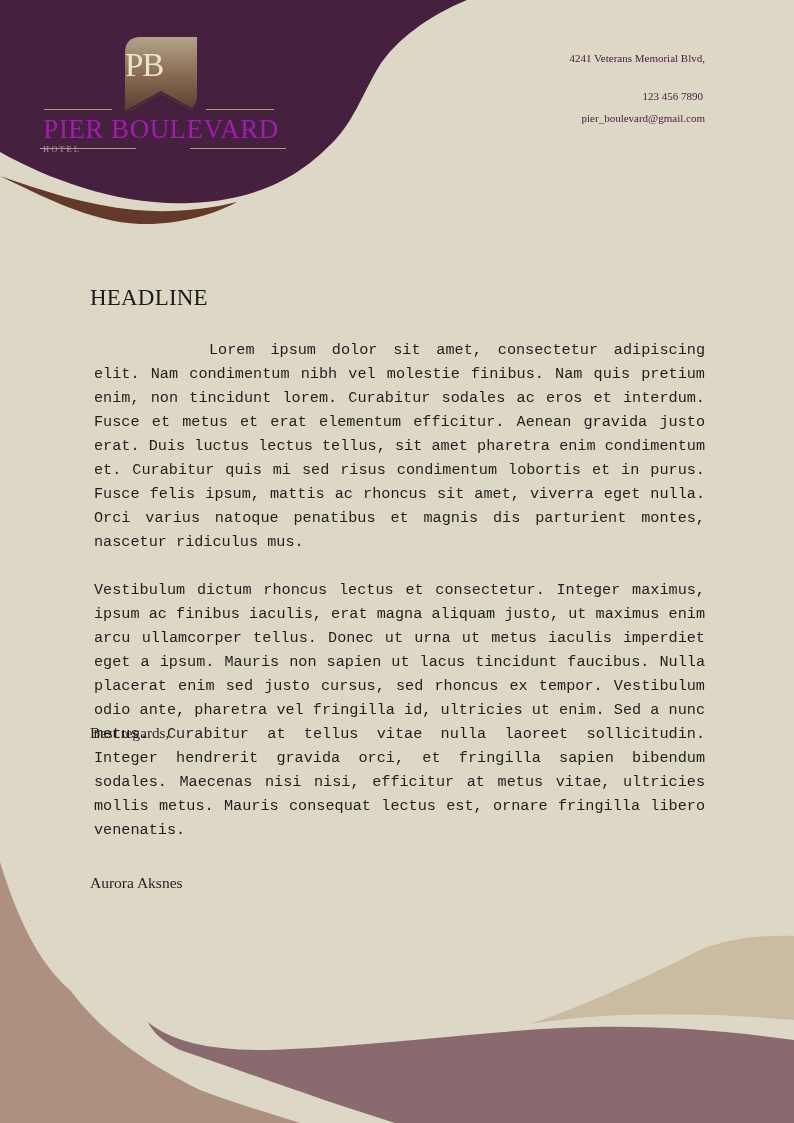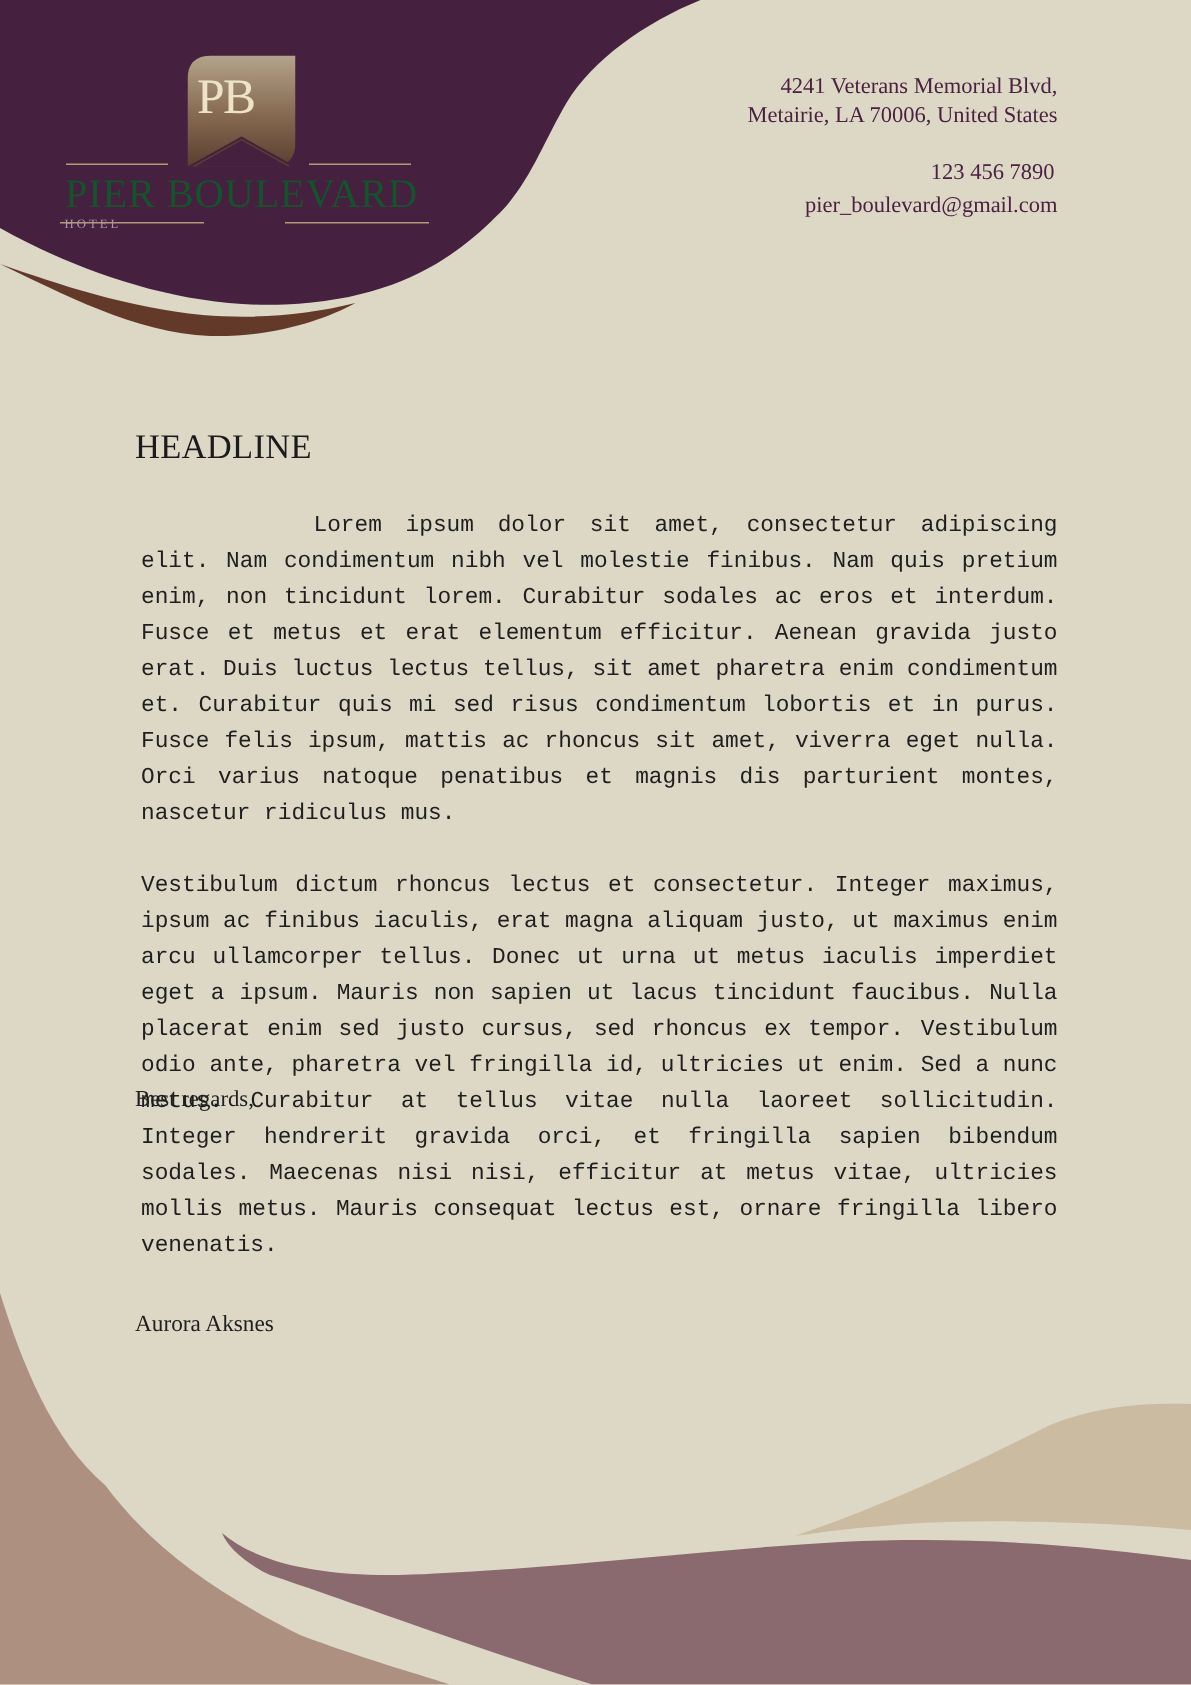--- a/index.html
+++ b/index.html
@@ -1,24 +1,24 @@
 <!DOCTYPE html>
 <html><head>
 <meta charset="utf-8">
 <style>
   html, body { margin: 0; padding: 0; }
   body { width: 794px; height: 1123px; background: #ddd7c5; position: relative; overflow: hidden; font-family: "Liberation Serif", "DejaVu Serif", serif; }
   .bg-svg { position: absolute; left: 0; top: 0; width: 794px; height: 1123px; }
   .logo { position: absolute; left: 36px; top: 34px; width: 250px; height: 130px; }
   .logo-mark { position: absolute; left: 89px; top: 3px; width: 72px; height: 74px; }
-  .logo-initials { position: absolute; left: 89px; top: 13px; width: 51px; text-align: center; font-size: 33px; color: #ede3c8; letter-spacing: -1px; font-family: "Liberation Serif", serif; }
-  .logo-name { position: absolute; left: 0; top: 80px; width: 250px; text-align: center; font-size: 27px; color: #14532d; letter-spacing: 0.5px; font-family: "Liberation Serif", serif; white-space: nowrap; }
+  .logo-initials { position: absolute; left: 89px; top: 13px; width: 51px; font-size: 33px; color: #ede3c8; letter-spacing: -1px; font-family: "Liberation Serif", serif; }
+  .logo-name { position: absolute; left: 0; top: 80px; width: 250px; text-align: center; font-size: 27px; color: #a21caf; letter-spacing: 0.5px; font-family: "Liberation Serif", serif; white-space: nowrap; }
   .logo-sub { position: absolute; left: 7px; top: 110px; width: 250px; font-size: 8.5px; color: #a898a8; letter-spacing: 2px; font-family: "Liberation Serif", serif; }
   .logo-line { position: absolute; height: 1px; background: #b49a70; }
-  .contact { position: absolute; right: 89px; top: 49px; text-align: right; color: #4a2140; font-size: 15px; line-height: 19px; }
+  .contact { position: absolute; right: 89px; top: 49px; text-align: right; color: #4a2140; font-size: 11px; line-height: 19px; }
   .contact div { white-space: nowrap; }
   .headline { position: absolute; left: 90px; top: 285px; font-size: 23px; color: #1b1b1b; letter-spacing: 0.2px; }
   .body { position: absolute; left: 90px; top: 338px; width: 615px; color: #1f1f1f; font-size: 15.2px; line-height: 24px; text-align: justify; }
   .body p { margin: 0 0 24px 4px; font-family: Liberation Mono, monospace; }
   .body p.indent { text-indent: 115px; }
   .closing { position: absolute; left: 90px; top: 724px; font-size: 15.2px; color: #1f1f1f; }
   .signature { position: absolute; left: 90px; top: 874px; font-size: 15.5px; color: #1f1f1f; }
 </style>
 </head>
 <body>
@@ -53,21 +53,20 @@
   <div class="logo-line" style="left:8px; top:75px; width:68px;"></div>
   <div class="logo-line" style="left:170px; top:75px; width:68px;"></div>
   <div class="logo-name">PIER BOULEVARD</div>
   <div class="logo-line" style="left:4px; top:114px; width:96px;"></div>
   <div class="logo-line" style="left:154px; top:114px; width:96px;"></div>
   <div class="logo-sub">HOTEL</div>
 </div>
 
 <div class="contact">
   <div>4241 Veterans Memorial Blvd,</div>
-  <div>Metairie, LA 70006, United States</div>
   <div style="margin-top:19px; padding-right:2px;">123 456 7890</div>
   <div style="margin-top:3px;">pier_boulevard@gmail.com</div>
 </div>
 
 <div class="headline">HEADLINE</div>
 
 <div class="body">
   <p class="indent">Lorem ipsum dolor sit amet, consectetur adipiscing elit. Nam condimentum nibh vel molestie finibus. Nam quis pretium enim, non tincidunt lorem. Curabitur sodales ac eros et interdum. Fusce et metus et erat elementum efficitur. Aenean gravida justo erat. Duis luctus lectus tellus, sit amet pharetra enim condimentum et. Curabitur quis mi sed risus condimentum lobortis et in purus. Fusce felis ipsum, mattis ac rhoncus sit amet, viverra eget nulla. Orci varius natoque penatibus et magnis dis parturient montes, nascetur ridiculus mus.</p>
   <p>Vestibulum dictum rhoncus lectus et consectetur. Integer maximus, ipsum ac finibus iaculis, erat magna aliquam justo, ut maximus enim arcu ullamcorper tellus. Donec ut urna ut metus iaculis imperdiet eget a ipsum. Mauris non sapien ut lacus tincidunt faucibus. Nulla placerat enim sed justo cursus, sed rhoncus ex tempor. Vestibulum odio ante, pharetra vel fringilla id, ultricies ut enim. Sed a nunc metus. Curabitur at tellus vitae nulla laoreet sollicitudin. Integer hendrerit gravida orci, et fringilla sapien bibendum sodales. Maecenas nisi nisi, efficitur at metus vitae, ultricies mollis metus. Mauris consequat lectus est, ornare fringilla libero venenatis.</p>
 </div>

